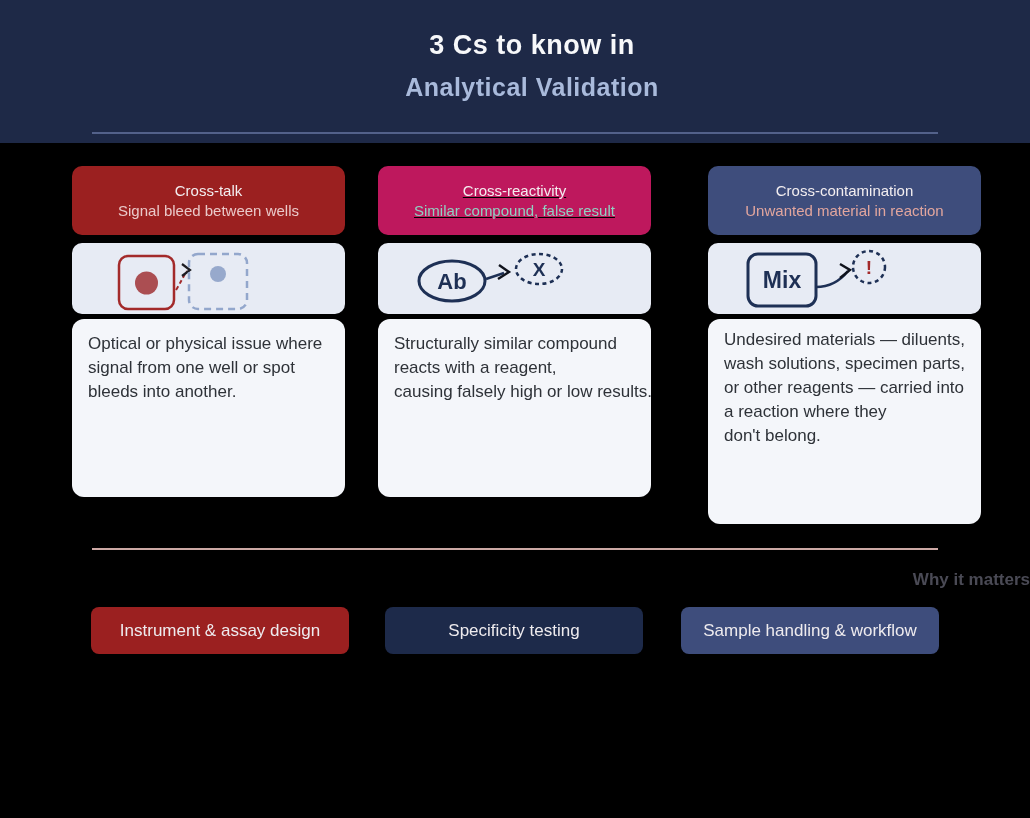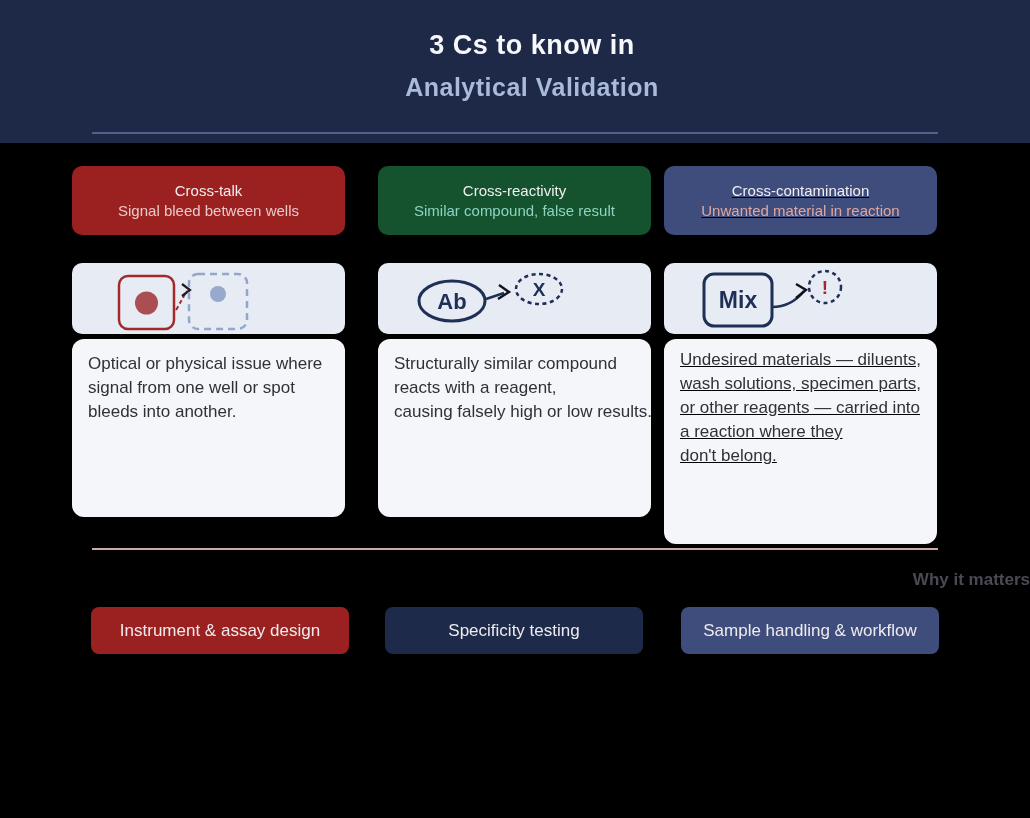--- a/index.html
+++ b/index.html
@@ -18,35 +18,35 @@
   }
   .page-subtitle{
     margin:0;padding-top:12px;font-size:25px;font-weight:bold;color:#a9badb;
     letter-spacing:.5px;
   }
   .header-divider{
     position:absolute;left:92px;top:132px;width:846px;height:2px;background:#53618a;
   }
   
   .col{position:absolute;top:166px;width:273px;}
-  .col1{left:72px;} .col2{left:378px;} .col3{left:664px;text-decoration:underline;}
+  .col1{left:72px;} .col2{left:378px;} .col3{left:708px;}
   .concept-card{
     height:69px;border-radius:10px;display:flex;flex-direction:column;
     align-items:center;justify-content:center;gap:3px;
   }
   .concept-card.c1{background:#9b2020;}
-  .concept-card.c2{background:#14532d;}
+  .concept-card.c2{background:#be185d;text-decoration:underline;}
   .concept-card.c3{background:#3e4d7c;}
   .concept-title{font-size:15px;color:#f3eef0;}
   .concept-sub{font-size:15px;}
   .c1 .concept-sub{color:#eac9c9;}
   .c2 .concept-sub{color:#8fd2c2;}
   .c3 .concept-sub{color:#e2a69e;}
   .icon-panel{
-    margin-top:28px;height:71px;border-radius:10px;background:#e7ebf4;text-align:center;
+    margin-top:8px;height:71px;border-radius:10px;background:#e7ebf4;text-align:center;
   }
   .icon-panel svg{display:block;}
   .desc-card{
     margin-top:5px;height:178px;border-radius:12px;background:#f4f6fa;
     box-sizing:border-box;padding:13px 16px;overflow:visible;
   }
   .col3 .desc-card{height:205px;padding:9px 16px;}
   .desc-text{
     font-size:17px;line-height:24px;color:#2e3238;white-space:pre;
   }

